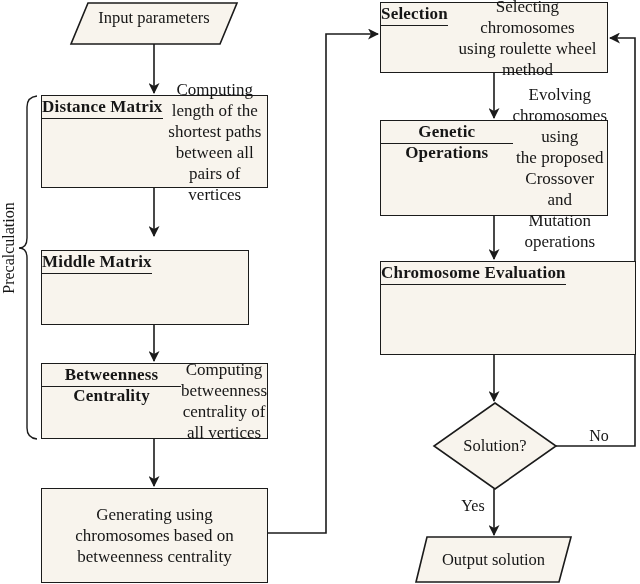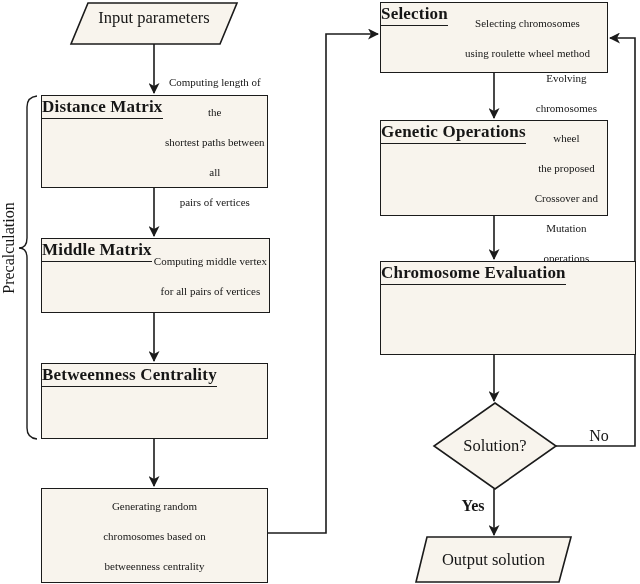--- a/index.html
+++ b/index.html
@@ -61,22 +61,22 @@
     line-height: 21px;
     text-align: center;
     letter-spacing: 0.2px;
   }
   .node .bdy {
     flex: 1;
     display: flex;
     align-items: center;
     justify-content: center;
     text-align: center;
-    font-size: 11px;
-    line-height: 30px;
+    font-size: 17px;
+    line-height: 21px;
     white-space: pre-line;
   }
   .lbl {
     position: absolute;
     display: flex;
     align-items: center;
     justify-content: center;
     text-align: center;
     font-size: 16px;
     line-height: 20px;
@@ -117,58 +117,58 @@
     <polyline class="wire" marker-end="url(#arw)" points="556,446 635,446 635,38 610,38"></polyline>
   </svg>
 
   <div class="node" style="left:41px; top:95px; width:227px; height:93px;">
     <div class="hdr">Distance Matrix</div>
     <div class="bdy">Computing length of the
 shortest paths between all
 pairs of vertices</div>
   </div>
 
-  <div class="node" style="left:41px; top:238px; width:229px; height:75px;">
+  <div class="node" style="left:41px; top:250px; width:208px; height:75px;">
     <div class="hdr">Middle Matrix</div>
-    <div class="bdy">Computing middle vertex
-for all pairs of vertices</div>
   </div>
 
   <div class="node" style="left:41px; top:363px; width:227px; height:76px;">
     <div class="hdr">Betweenness Centrality</div>
+    <div class="bdy">Computing betweenness
+centrality of all vertices</div>
   </div>
 
   <div class="node" style="left:41px; top:488px; width:227px; height:95px;">
-    <div class="bdy">Generating random
+    <div class="bdy">Generating using
 chromosomes based on
 betweenness centrality</div>
   </div>
 
   <div class="node" style="left:380px; top:2px; width:228px; height:71px;">
     <div class="hdr">Selection</div>
     <div class="bdy">Selecting chromosomes
 using roulette wheel method</div>
   </div>
 
   <div class="node" style="left:380px; top:120px; width:228px; height:96px;">
     <div class="hdr">Genetic Operations</div>
-    <div class="bdy">Evolving chromosomes wheel
+    <div class="bdy">Evolving chromosomes using
 the proposed Crossover and
 Mutation operations</div>
   </div>
 
   <div class="node" style="left:380px; top:261px; width:256px; height:94px;">
     <div class="hdr">Chromosome Evaluation</div>
   </div>
 
   <div class="lbl big" style="left:71px; top:3px; width:166px; height:30px;">Input parameters</div>
 
   <div class="lbl big" style="left:416px; top:537px; width:155px; height:45px;">Output solution</div>
 
   <div class="lbl big" style="left:434px; top:427px; width:122px; height:38px;">Solution?</div>
 
-  <div class="lbl" style="left:452px; top:496px; width:42px; height:20px;font-weight:bold;">Yes</div>
+  <div class="lbl" style="left:452px; top:496px; width:42px; height:20px;">Yes</div>
 
   <div class="lbl" style="left:578px; top:426px; width:42px; height:20px;">No</div>
 
   <div class="lbl rot" style="left:-71px; top:238px; width:160px; height:20px;">Precalculation</div>
 
 </div>
 
 </body></html>

